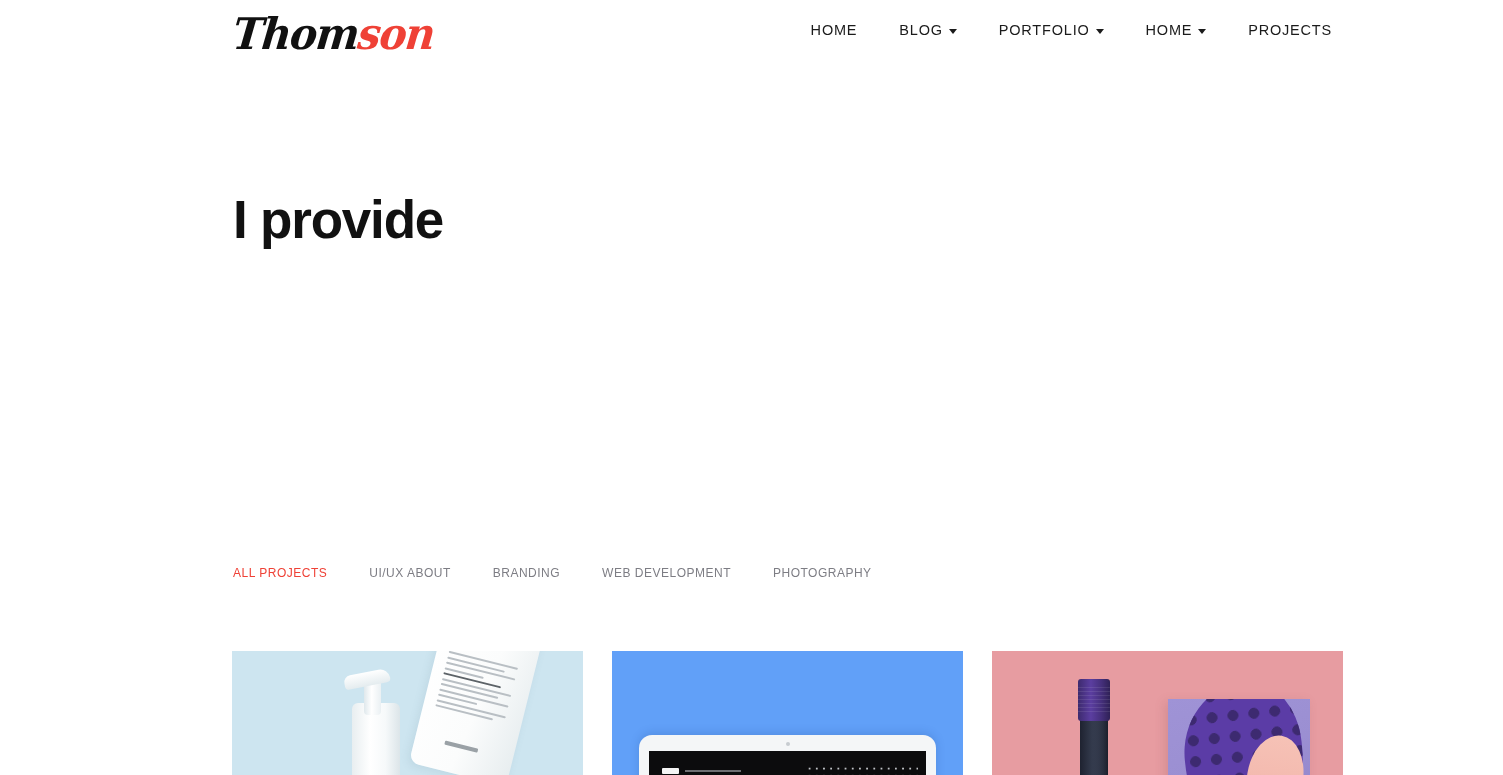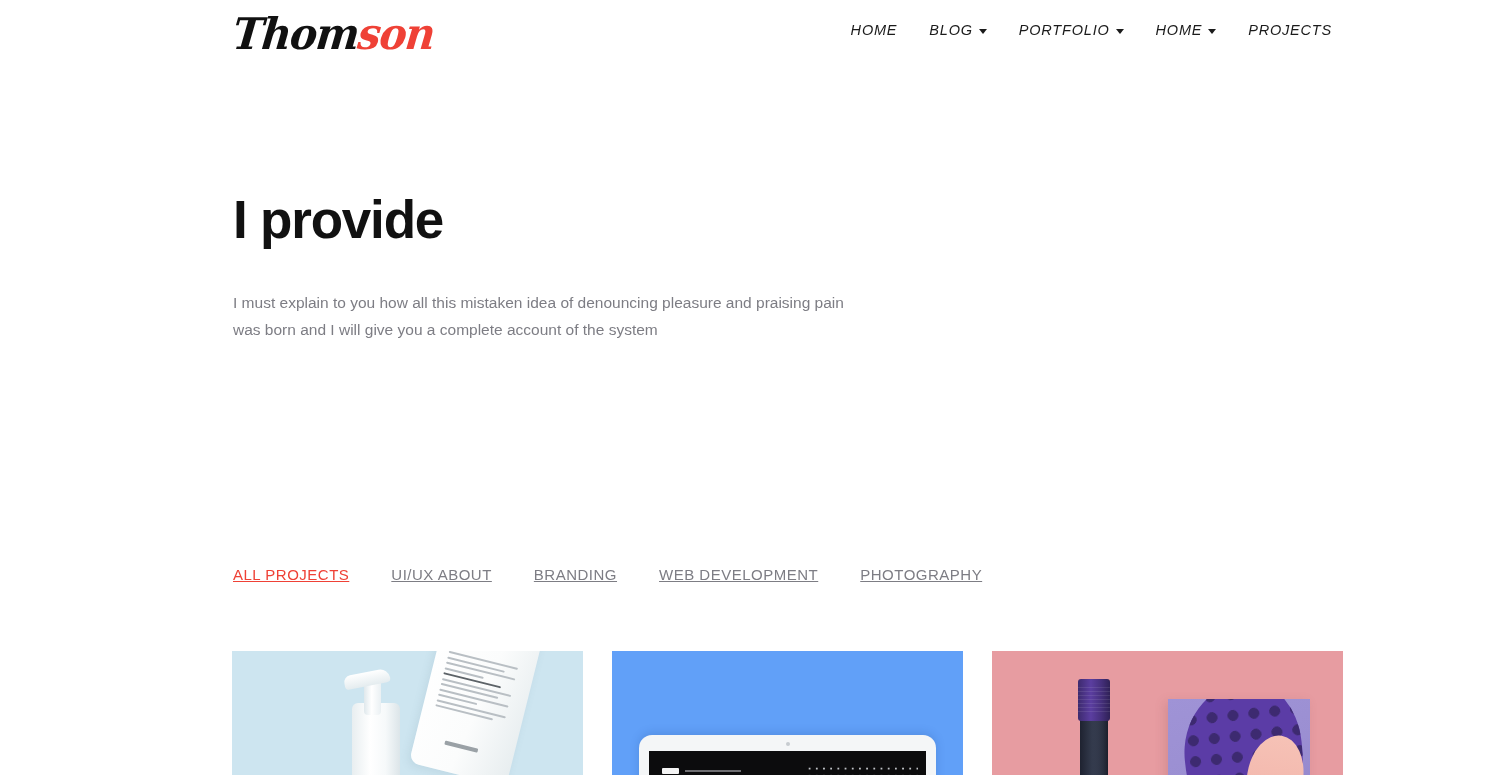--- a/index.html
+++ b/index.html
@@ -53,22 +53,21 @@
   }
   .logo-dark { color: #111111; }
   .logo-accent { color: #ef4136; }
 
   .main-nav {
     position: absolute;
     right: 155px;
     top: 22px;
     display: flex;
     align-items: center;
-    gap: 0px;
-    font-style: italic;
+    gap: 10px;
   }
   .nav-item {
     display: flex;
     align-items: center;
     gap: 6px;
     padding: 0 16px;
     font-size: 14.5px;
     letter-spacing: 0.8px;
     color: #1b1b1b;
     font-weight: 400;
@@ -131,28 +130,27 @@
 
   
   .filters {
     position: absolute;
     left: 233px;
     top: 566px;
     display: flex;
     align-items: center;
   }
   .filter-item {
-    font-size: 15px;
+    font-size: 12px;
     letter-spacing: 0.5px;
     color: #7d7d84;
     margin-right: 42px;
     cursor: pointer;
     white-space: nowrap;
     font-weight: 400;
-    text-decoration: underline;
   }
   .filter-item.active { color: #ef4136; }
 
   
   .portfolio-grid {
     position: absolute;
     left: 232px;
     top: 651px;
     width: 1112px;
     display: flex;
@@ -352,21 +350,20 @@
         <span class="caret"></span>
       </a>
       <a class="nav-item">
         <span>PROJECTS</span>
       </a>
     </nav>
   </header>
 
   <section class="hero">
     <h1 class="hero-line-1">I provide</h1>
-    <p class="hero-para">I must explain to you how all this mistaken idea of denouncing pleasure and praising pain was born and I will give you a complete account of the system</p>
   </section>
 
   <div class="filters">
     <span class="filter-item active">ALL PROJECTS</span>
     <span class="filter-item">UI/UX ABOUT</span>
     <span class="filter-item">BRANDING</span>
     <span class="filter-item">WEB DEVELOPMENT</span>
     <span class="filter-item">PHOTOGRAPHY</span>
   </div>
 

